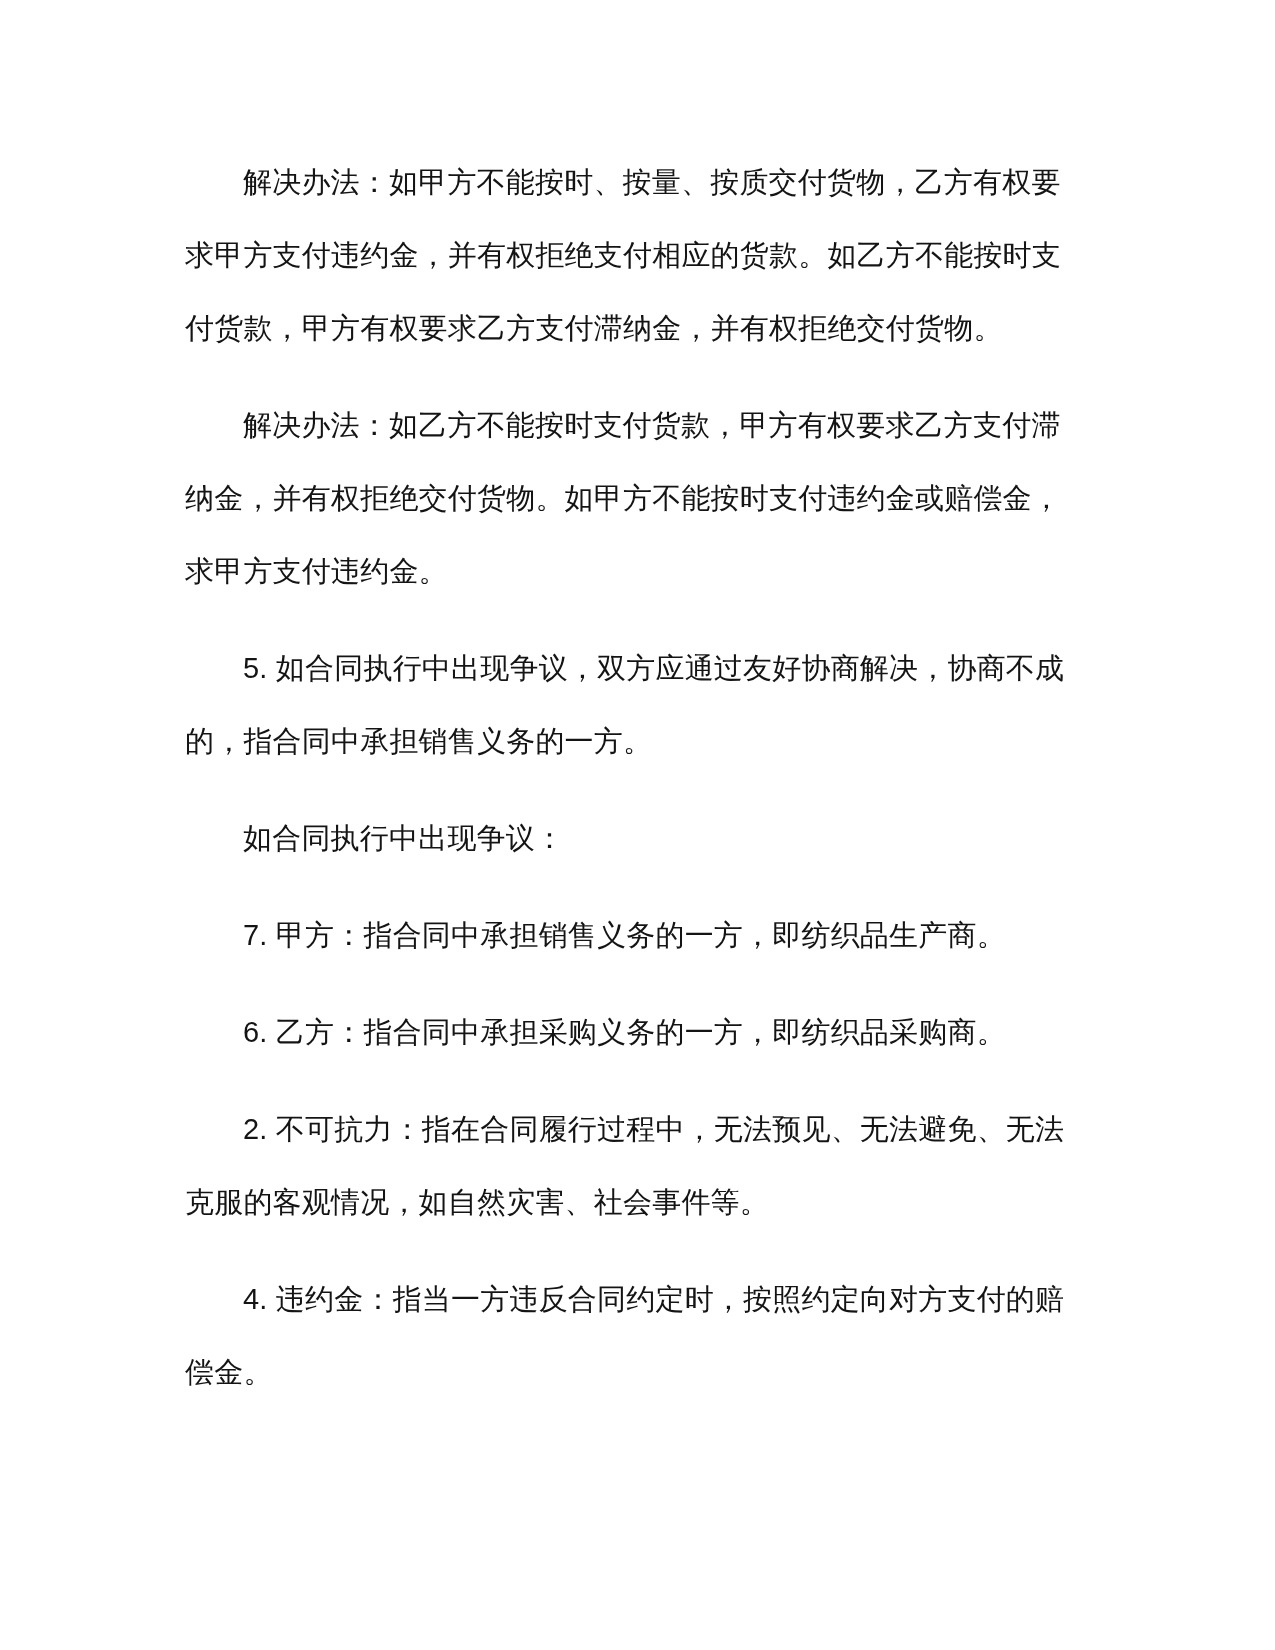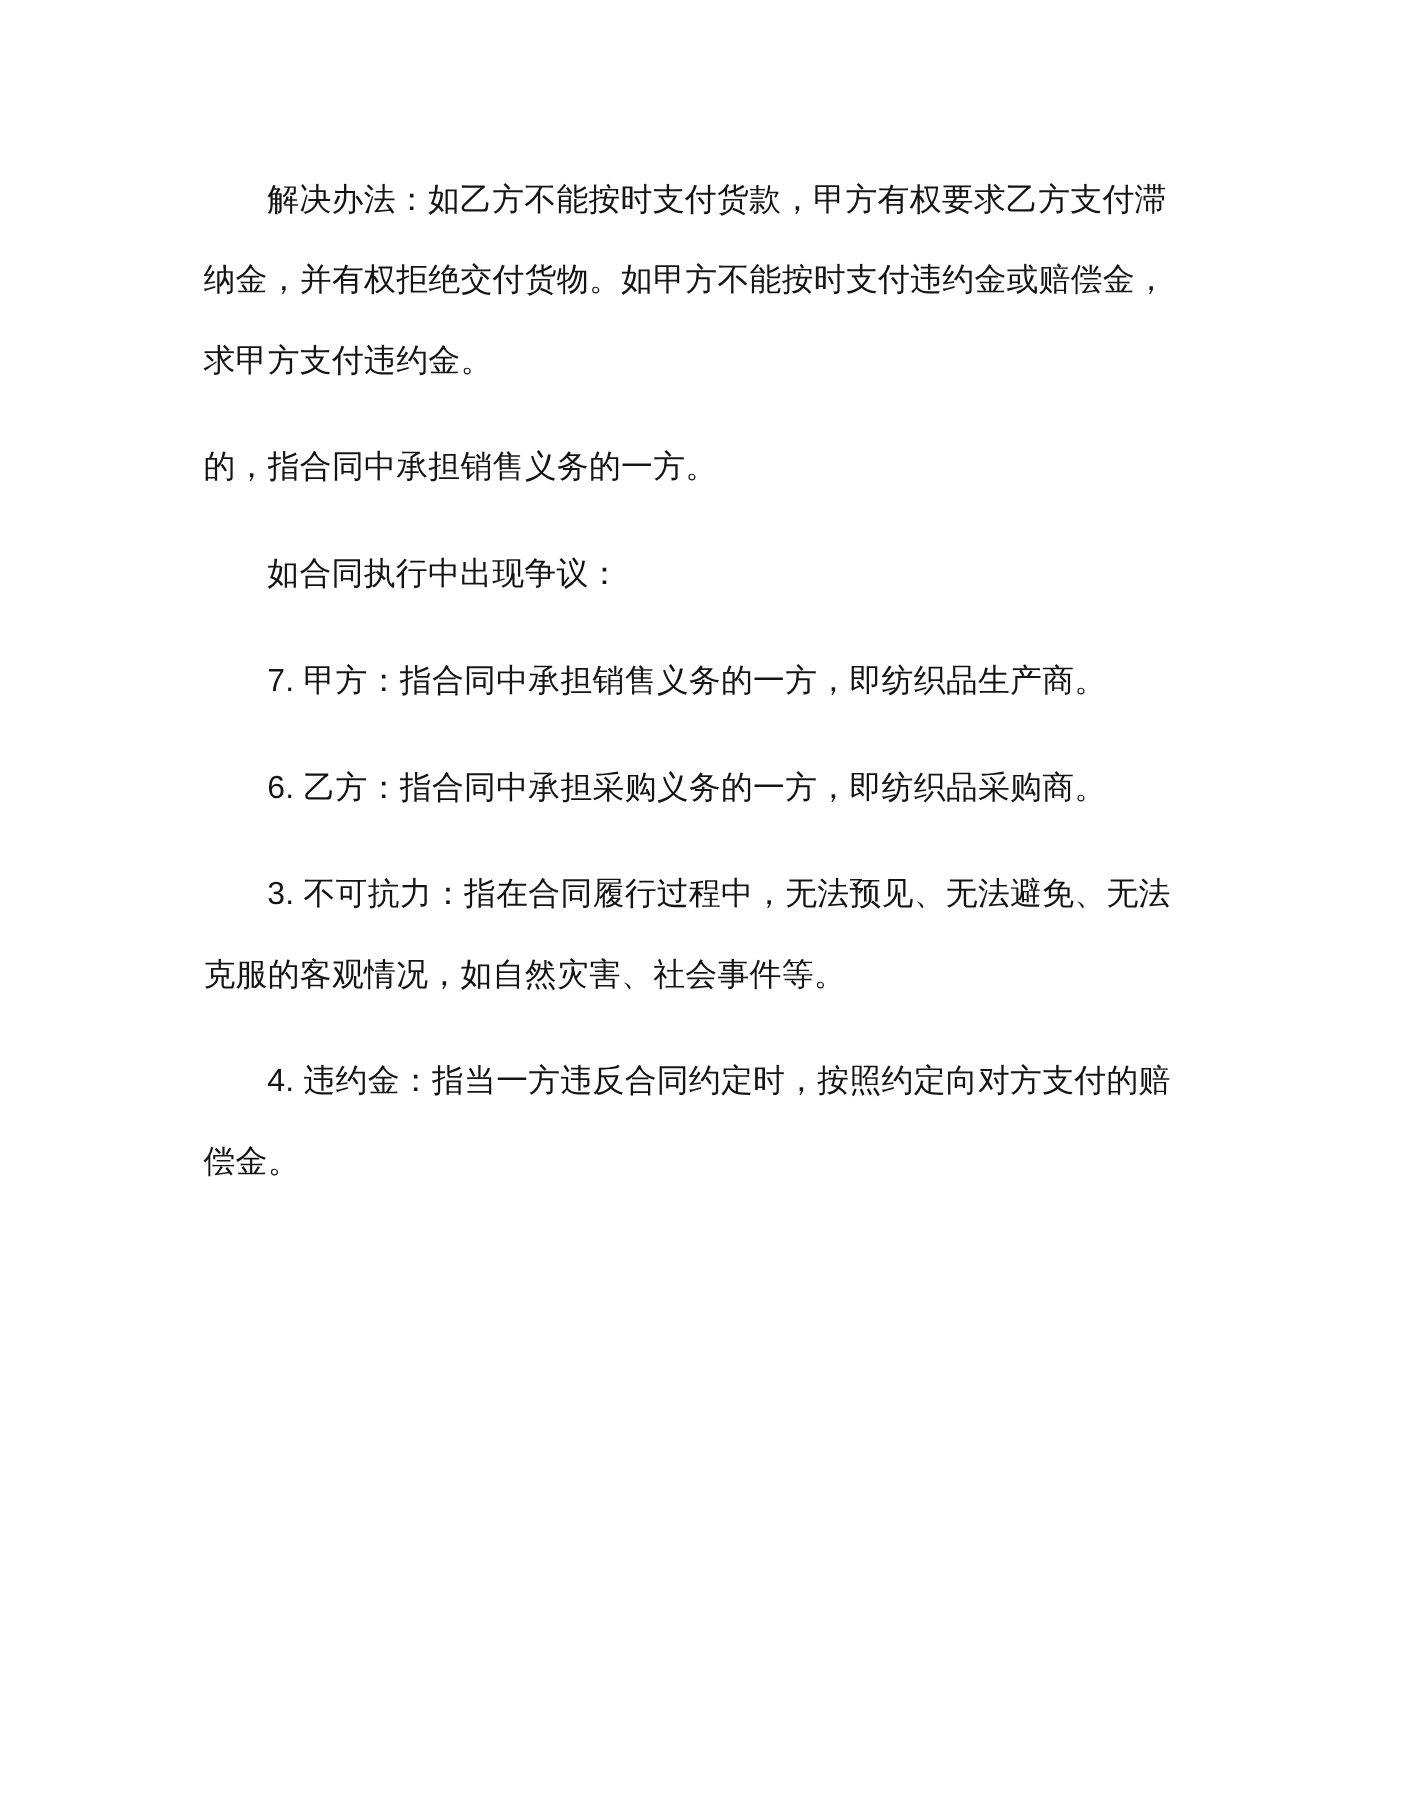--- a/index.html
+++ b/index.html
@@ -34,46 +34,52 @@
   .line.first {
     text-indent: 58px;
   }
 </style>
 </head>
 <body>
 
 <div class="page">
   <div class="content">
 
+    <p class="para">
+      <span class="line first">解决办法：如甲方不能按时、按量、按质交付货物，乙方有权要</span>
+      <span class="line">求甲方支付违约金，并有权拒绝支付相应的货款。如乙方不能按时支</span>
+      <span class="line">付货款，甲方有权要求乙方支付滞纳金，并有权拒绝交付货物。</span>
+    </p>
 
 
     <p class="para">
       <span class="line first">解决办法：如乙方不能按时支付货款，甲方有权要求乙方支付滞</span>
       <span class="line">纳金，并有权拒绝交付货物。如甲方不能按时支付违约金或赔偿金，</span>
       <span class="line">求甲方支付违约金。</span>
     </p>
 
     <p class="para">
+      <span class="line first">5. 如合同执行中出现争议，双方应通过友好协商解决，协商不成</span>
       <span class="line">的，指合同中承担销售义务的一方。</span>
     </p>
 
     <p class="para">
       <span class="line first">如合同执行中出现争议：</span>
     </p>
 
     <p class="para">
       <span class="line first">7. 甲方：指合同中承担销售义务的一方，即纺织品生产商。</span>
     </p>
 
     <p class="para">
       <span class="line first">6. 乙方：指合同中承担采购义务的一方，即纺织品采购商。</span>
     </p>
 
     <p class="para">
-      <span class="line first">3. 不可抗力：指在合同履行过程中，无法预见、无法避免、无法</span>
+      <span class="line first">2. 不可抗力：指在合同履行过程中，无法预见、无法避免、无法</span>
       <span class="line">克服的客观情况，如自然灾害、社会事件等。</span>
     </p>
 
     <p class="para">
       <span class="line first">4. 违约金：指当一方违反合同约定时，按照约定向对方支付的赔</span>
       <span class="line">偿金。</span>
     </p>
 
   </div>
 </div>

